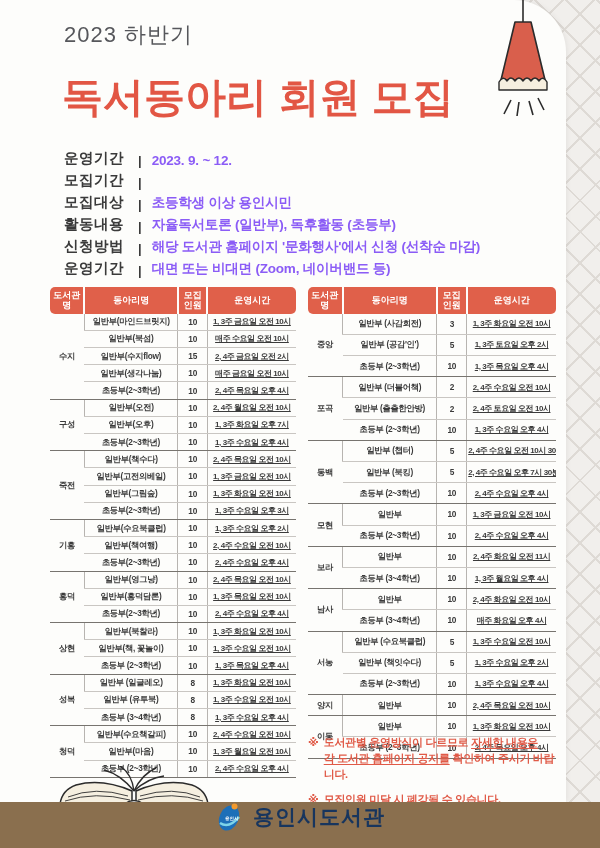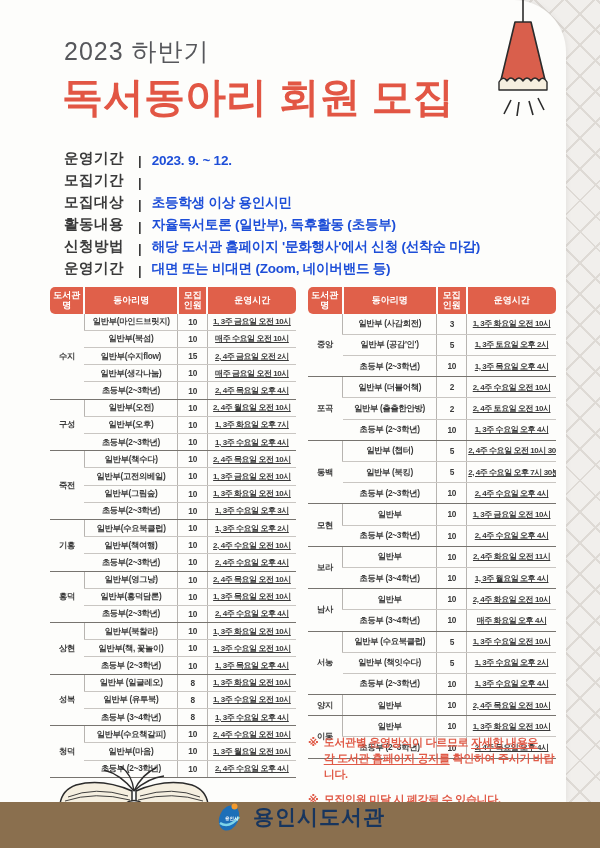--- a/index.html
+++ b/index.html
@@ -6,30 +6,30 @@
   body{font-family:"Liberation Sans","DejaVu Sans",sans-serif;}
   .page{position:relative;width:600px;height:848px;overflow:hidden;
     background-color:#f1efec;
     background-image:
       repeating-linear-gradient(45deg, transparent 0 9px, #dedad5 9px 11px, transparent 11px 22px),
       repeating-linear-gradient(-45deg, transparent 0 9px, #dedad5 9px 11px, transparent 11px 22px);
   }
   .card{position:absolute;left:0;top:0;width:566px;height:802px;background:#fdfdfb;
     border-top-right-radius:52px;box-shadow:0 0 6px rgba(0,0,0,0.08);}
   
-  .subtitle{position:absolute;left:64px;top:35px;font-size:25px;font-weight:400;color:#56575b;letter-spacing:1px;}
+  .subtitle{position:absolute;left:64px;top:20px;font-size:22px;font-weight:400;color:#56575b;letter-spacing:1px;}
   .title{position:absolute;left:62px;top:70px;font-size:41px;font-weight:800;color:#e25644;letter-spacing:0px;}
   
   .lamp{position:absolute;left:486px;top:0px;width:70px;height:130px;}
   
   .info{position:absolute;left:64px;top:146px;}
   .info-row{height:22px;display:flex;align-items:flex-end;}
   .info-label{font-size:14.5px;font-weight:800;color:#3a3a3a;width:72px;letter-spacing:0.5px;}
   .info-sep{font-size:13px;font-weight:700;color:#3a3a3a;margin:0 10px 0 2px;}
-  .info-value{font-size:13.5px;font-weight:700;color:#1d4ed8;letter-spacing:-0.2px;}
+  .info-value{font-size:13.5px;font-weight:700;color:#8b5cf6;letter-spacing:-0.2px;}
   
   .tbl{position:absolute;top:287px;border-collapse:collapse;table-layout:fixed;}
   .tbl-left{left:50px;width:246px;}
   .tbl-right{left:308px;width:248px;}
   .tbl th{background:#e0604a;color:#fff;font-size:9px;font-weight:700;line-height:1.15;
     padding:3px 1px;border-left:2px solid #fdfdfb;word-break:break-all;vertical-align:middle;}
   .tbl th:first-child{border-left:none;border-radius:5px 0 0 5px;}
   .tbl th:last-child{border-radius:0 5px 5px 0;}
   .tbl td{font-size:8.3px;font-weight:600;color:#3b3b3b;text-align:center;vertical-align:middle;
     border-bottom:1px solid #c9c6c2;border-left:1px solid #b7b4b0;white-space:nowrap;letter-spacing:-0.3px;overflow:hidden;}

